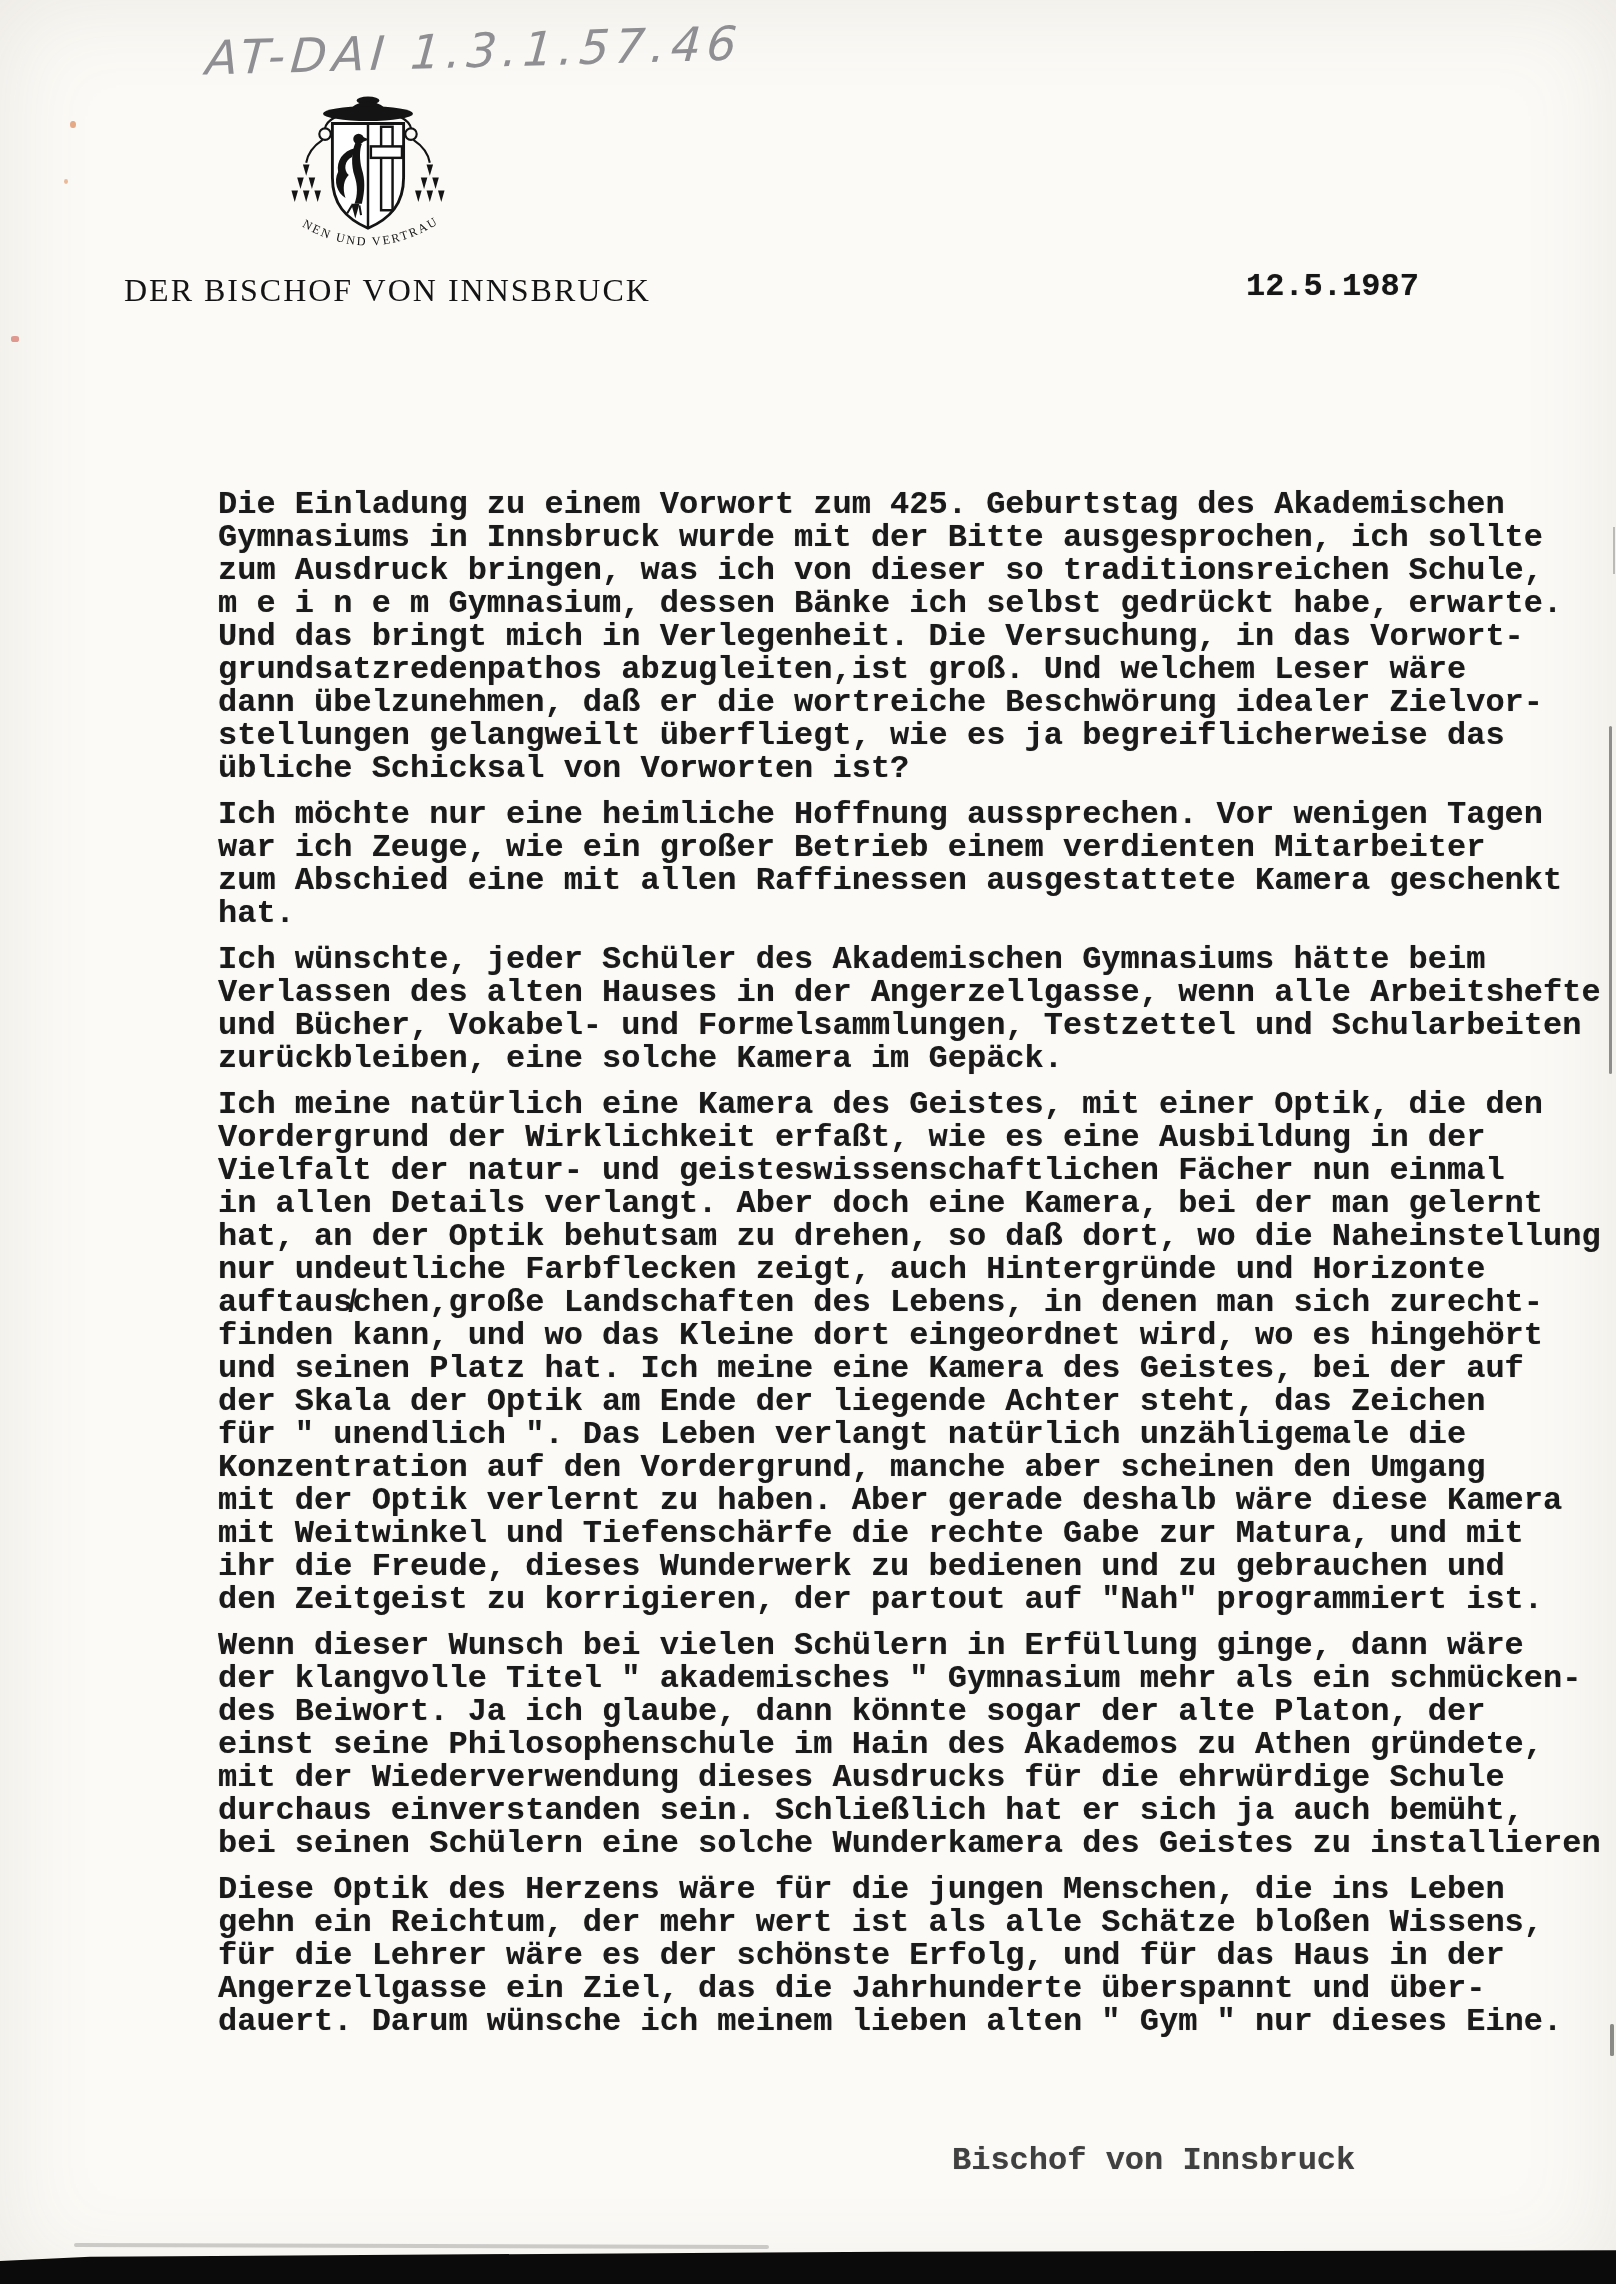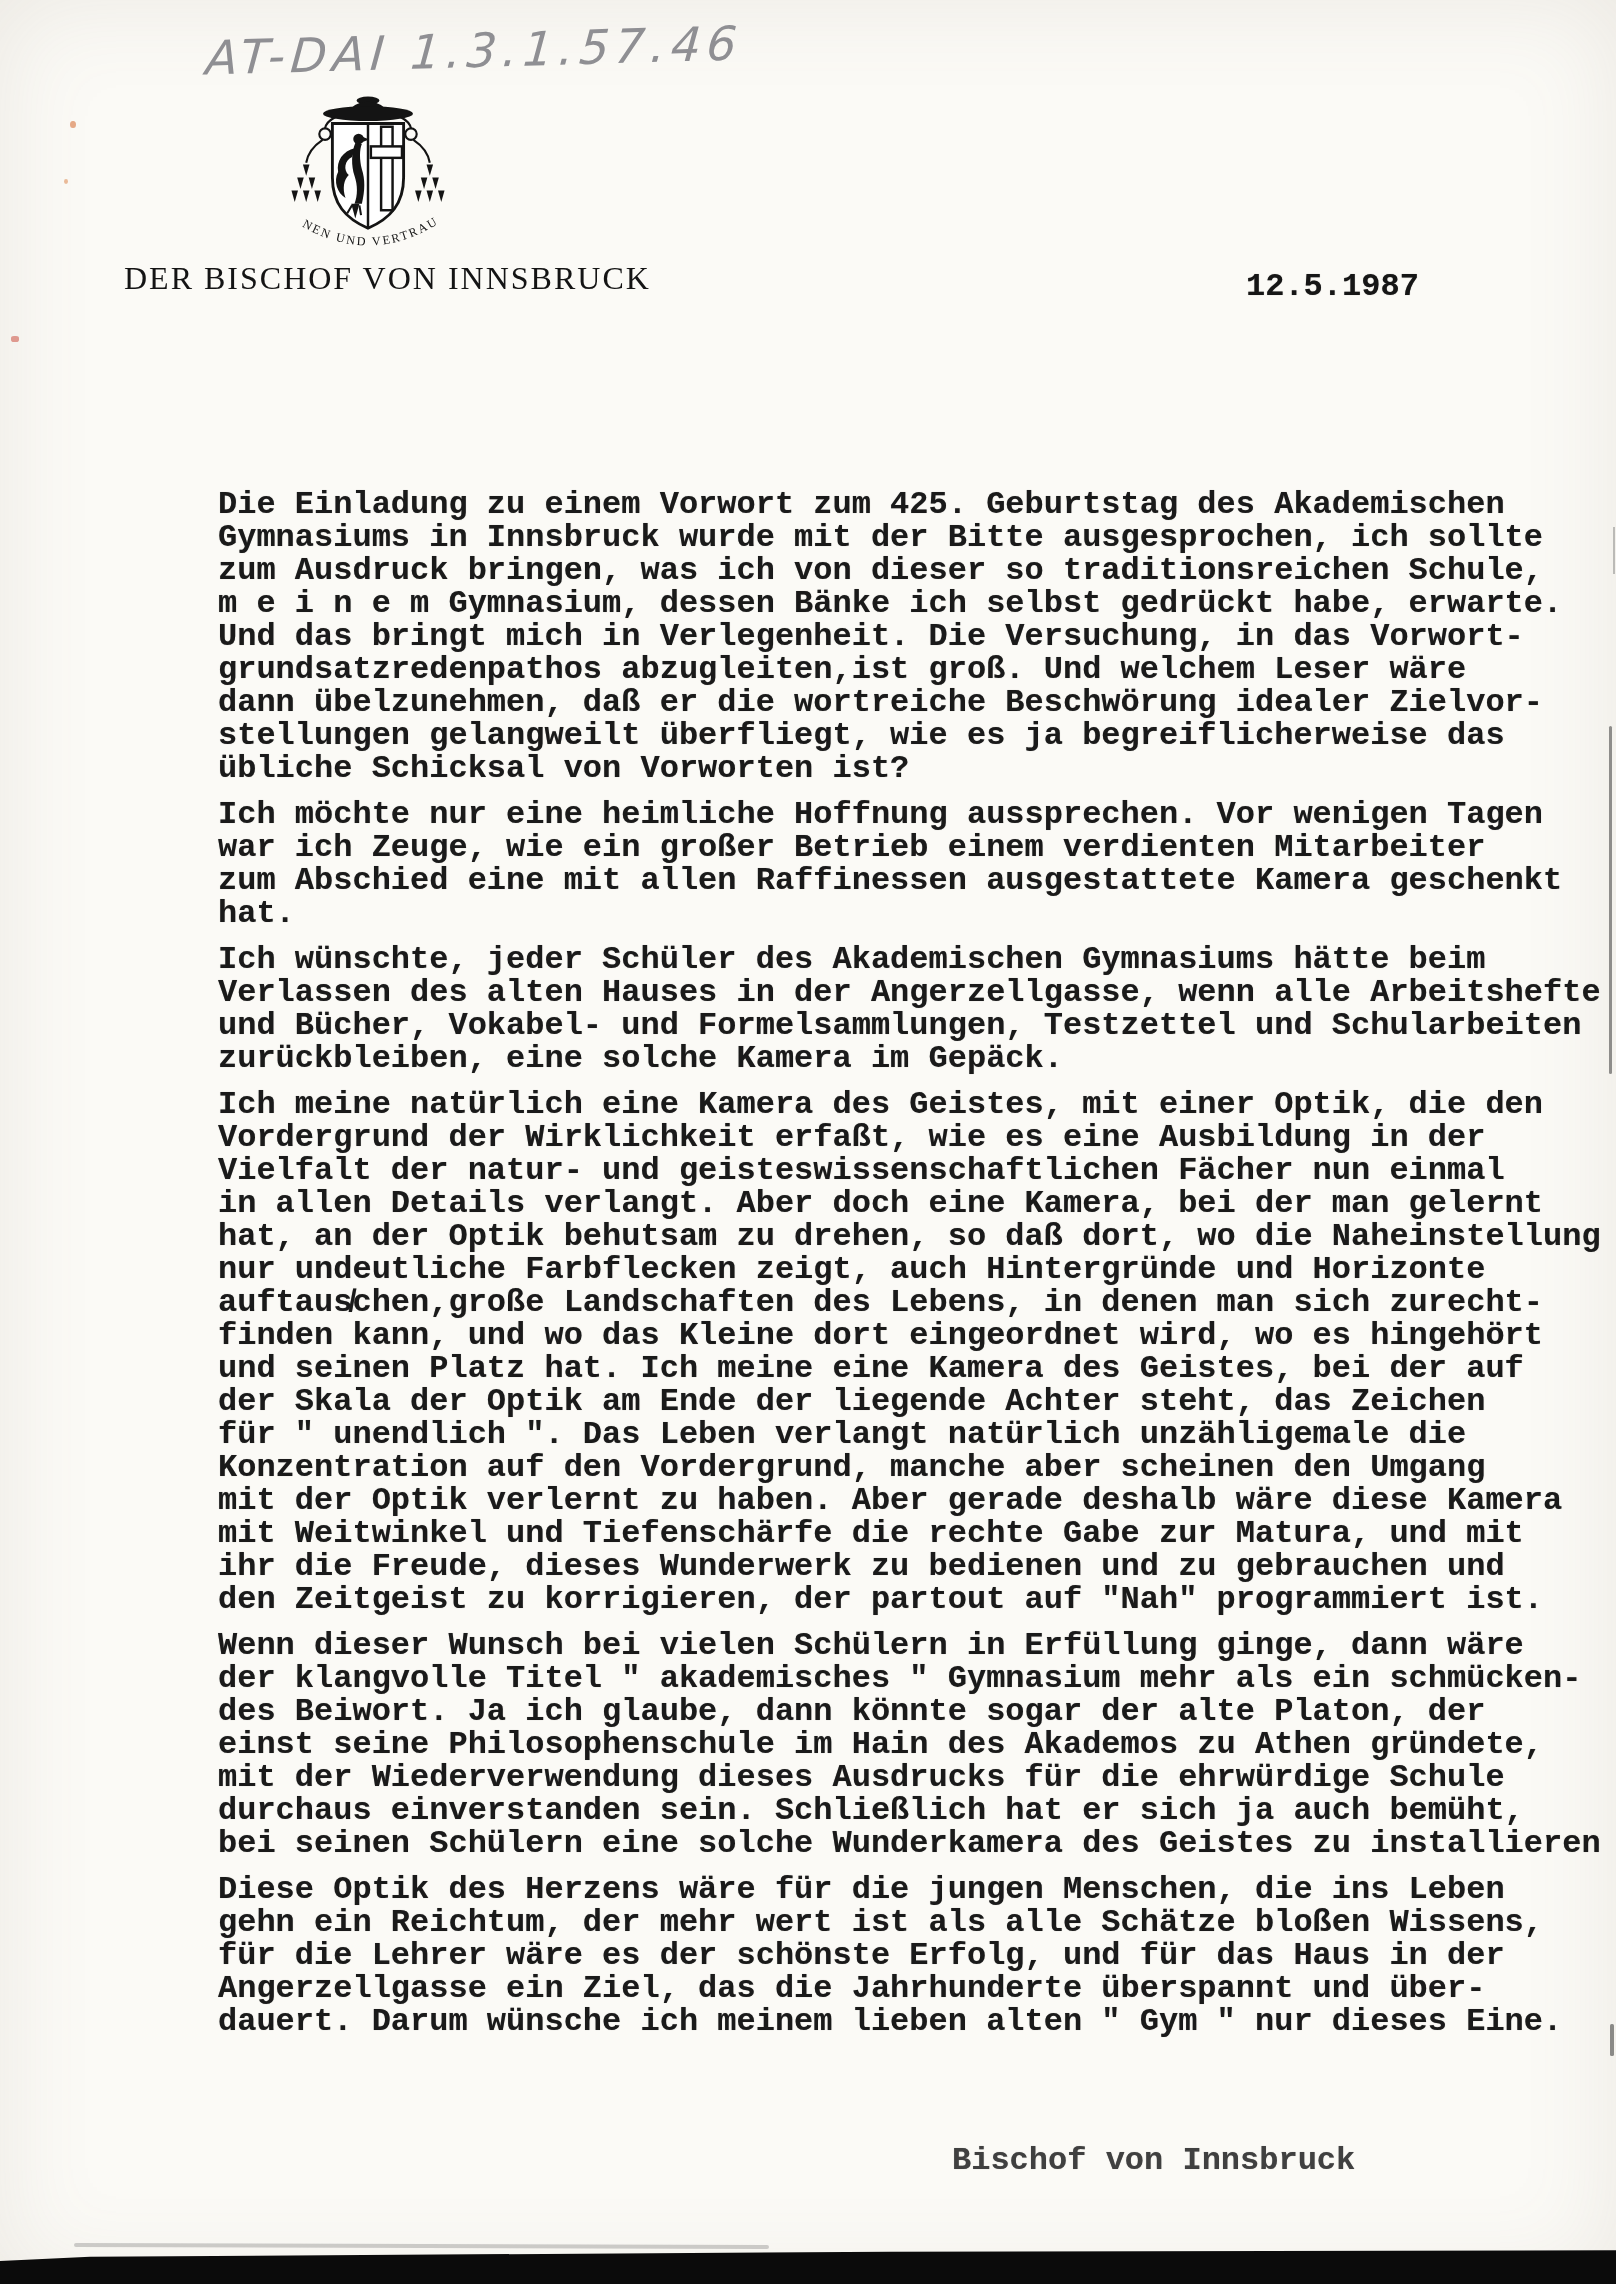--- a/index.html
+++ b/index.html
@@ -20,21 +20,21 @@
     font-size:47px;
     letter-spacing:5.7px;
     color:#8f8f93;
     transform:rotate(-1.6deg) skewX(-6deg);
     white-space:nowrap;
   }
   
   .crest{position:absolute;left:280px;top:89px;width:176px;height:168px;}
   
   .sender-title{
-    position:absolute;left:124px;top:260px;
+    position:absolute;left:124px;top:272px;
     font-family:"Liberation Serif", serif;
     font-size:32px;letter-spacing:2px;
     color:#141414;white-space:nowrap;
   }
   .date{
     position:absolute;left:1246px;top:268px;
     font-family:"Liberation Mono","DejaVu Sans Mono",monospace;
     font-weight:bold;font-size:32px;color:#161616;
     text-shadow:0 0 0.8px rgba(0,0,0,.45);
     white-space:nowrap;

